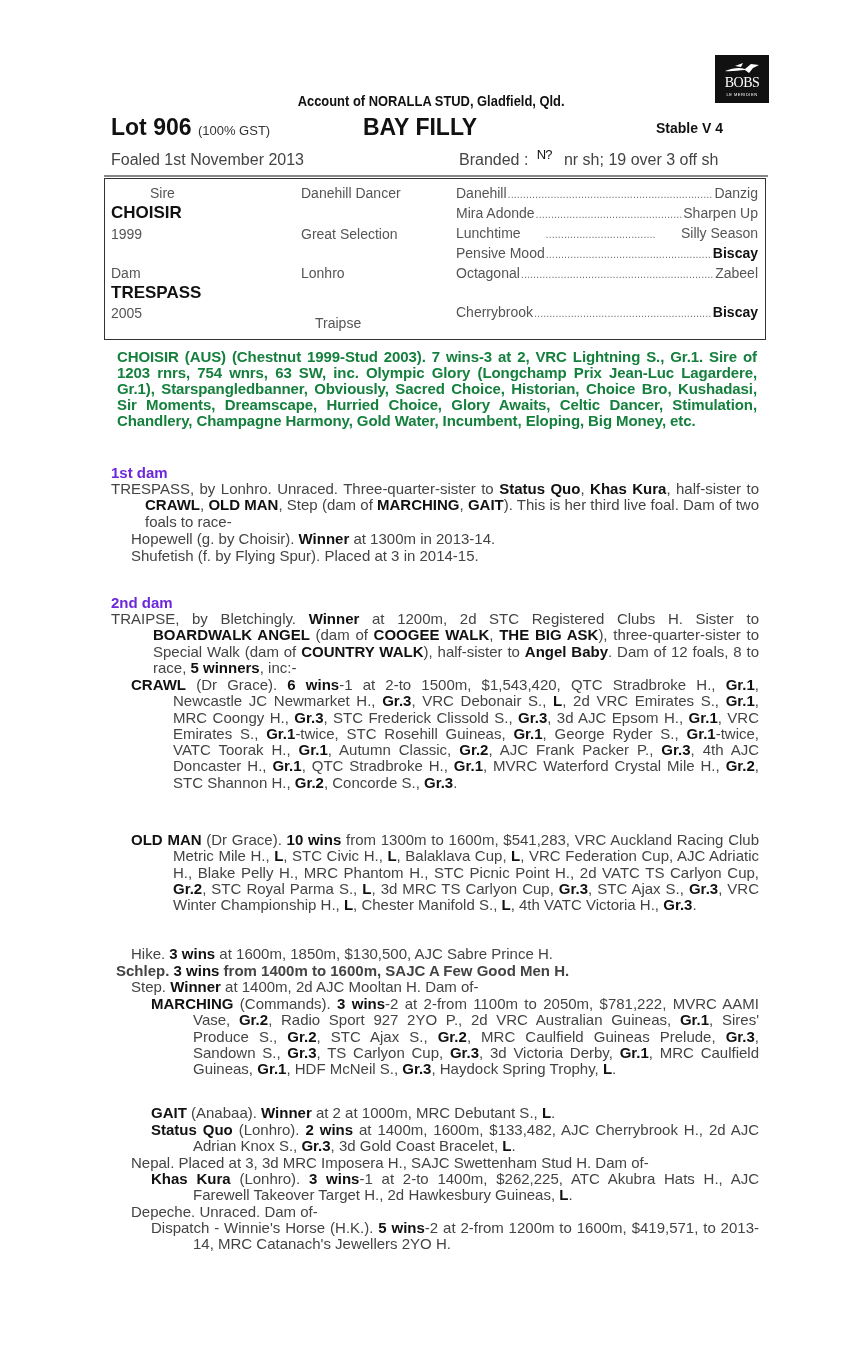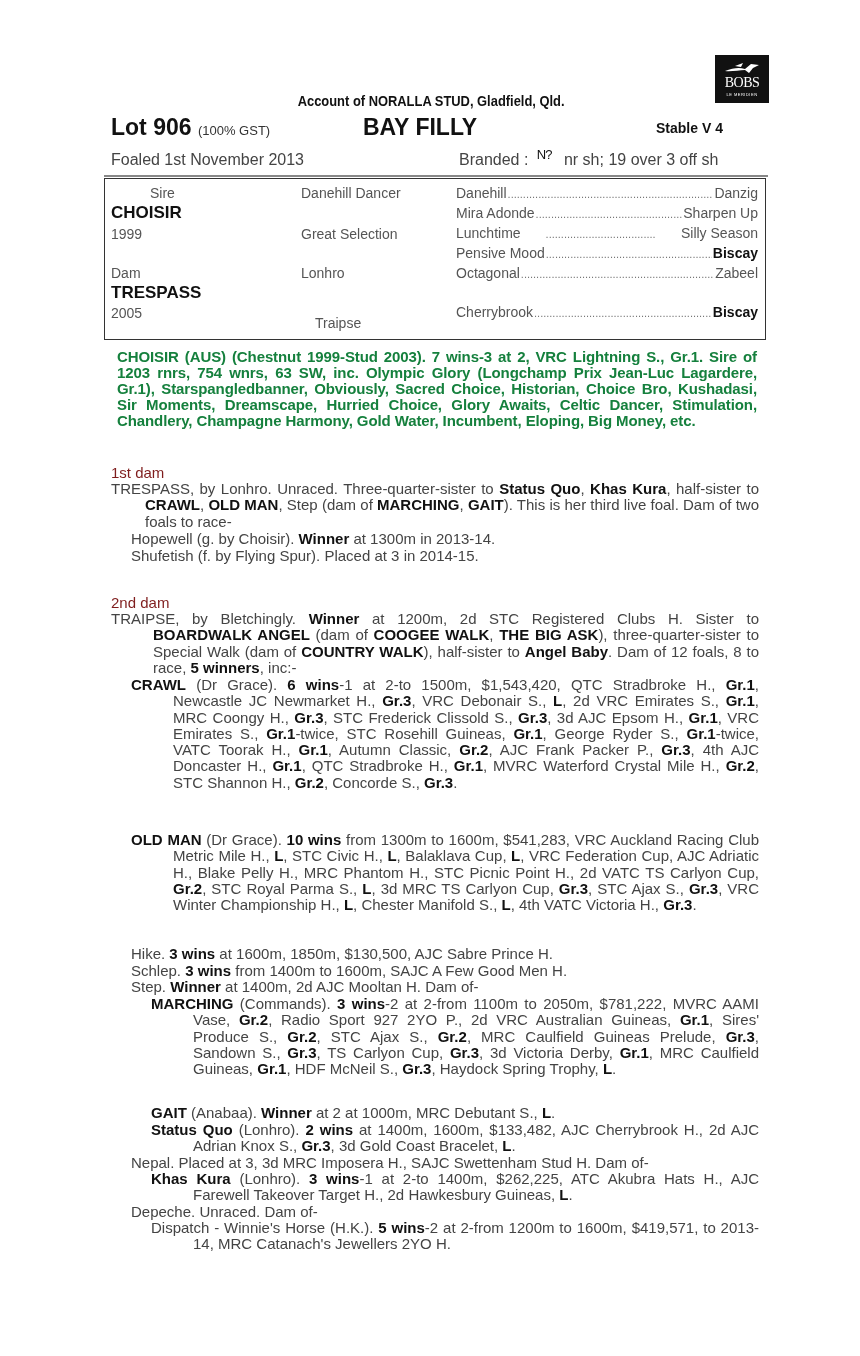--- a/index.html
+++ b/index.html
@@ -39,21 +39,21 @@
   .ped .big { font-weight: bold; font-size: 17px; color: #111; font-family: "Liberation Sans", sans-serif; }
   .ped .g3 { position: absolute; left: 351px; width: 302px; font-size: 14px; color: #555; display: flex; align-items: baseline; white-space: nowrap; }
   .ped .g3 .dots { flex: 1; overflow: hidden; margin: 0 1px; color: #777; }
   .ped .g3 .dots::before { content: "..................................................................................................."; letter-spacing: 0; font-size: 11px; }
   .ped .g3 .bold { font-weight: bold; color: #111; }
 
   .sire-para {
     left: 117px; top: 349px; width: 640px; font-weight: bold; font-size: 15px;
     line-height: 16px; text-align: justify; color: #15803d; letter-spacing: -0.1px;
   }
-  .h { font-weight: normal; font-size: 15px; color: #7f1d1d; }
+  .h { font-weight: bold; font-size: 15px; color: #6d28d9; }
   .para { font-size: 15px; line-height: 16.3px; color: #444; text-align: justify; }
   .para b { color: #111; }
   .line { font-size: 15px; line-height: 16.3px; color: #444; white-space: nowrap; }
   .line b { color: #111; }
 </style>
 </head>
 <body>
 
 <div class="abs logo">
   <svg class="bird" viewBox="0 0 38 14">
@@ -130,21 +130,21 @@
 <div class="abs h" style="left:111px;top:464px;">1st dam</div>
 <div class="abs para rich" style="left: 111px; top: 481px; width: 648px; padding-left: 34px; text-indent: -34px; box-sizing: border-box;"><span>TRESPASS, by Lonhro. Unraced. Three-quarter-sister to </span><b>Status Quo</b><span>, </span><b>Khas Kura</b><span>, half-sister to </span><b>CRAWL</b><span>, </span><b>OLD MAN</b><span>, Step (dam of </span><b>MARCHING</b><span>, </span><b>GAIT</b><span>). This is her third live foal. Dam of two foals to race-</span></div>
 <div class="abs line rich" style="left:131px;top:531px;"><span>Hopewell (g. by Choisir). </span><b>Winner</b><span> at 1300m in 2013-14.</span></div>
 <div class="abs line rich" style="left:131px;top:548px;"><span>Shufetish (f. by Flying Spur). Placed at 3 in 2014-15.</span></div>
 
 <div class="abs h" style="left:111px;top:594px;">2nd dam</div>
 <div class="abs para rich" style="left: 111px; top: 611px; width: 648px; padding-left: 42px; text-indent: -42px; box-sizing: border-box;"><span>TRAIPSE, by Bletchingly. </span><b>Winner</b><span> at 1200m, 2d STC Registered Clubs H. Sister to </span><b>BOARDWALK ANGEL</b><span> (dam of </span><b>COOGEE WALK</b><span>, </span><b>THE BIG ASK</b><span>), three-quarter-sister to Special Walk (dam of </span><b>COUNTRY WALK</b><span>), half-sister to </span><b>Angel Baby</b><span>. Dam of 12 foals, 8 to race, </span><b>5 winners</b><span>, inc:-</span></div>
 <div class="abs para rich" style="left: 131px; top: 677px; width: 628px; padding-left: 42px; text-indent: -42px; box-sizing: border-box;"><b>CRAWL</b><span> (Dr Grace). </span><b>6 wins</b><span>-1 at 2-to 1500m, $1,543,420, QTC Stradbroke H., </span><b>Gr.1</b><span>, Newcastle JC Newmarket H., </span><b>Gr.3</b><span>, VRC Debonair S., </span><b>L</b><span>, 2d VRC Emirates S., </span><b>Gr.1</b><span>, MRC Coongy H., </span><b>Gr.3</b><span>, STC Frederick Clissold S., </span><b>Gr.3</b><span>, 3d AJC Epsom H., </span><b>Gr.1</b><span>, VRC Emirates S., </span><b>Gr.1</b><span>-twice, STC Rosehill Guineas, </span><b>Gr.1</b><span>, George Ryder S., </span><b>Gr.1</b><span>-twice, VATC Toorak H., </span><b>Gr.1</b><span>, Autumn Classic, </span><b>Gr.2</b><span>, AJC Frank Packer P., </span><b>Gr.3</b><span>, 4th AJC Doncaster H., </span><b>Gr.1</b><span>, QTC Stradbroke H., </span><b>Gr.1</b><span>, MVRC Waterford Crystal Mile H., </span><b>Gr.2</b><span>, STC Shannon H., </span><b>Gr.2</b><span>, Concorde S., </span><b>Gr.3</b><span>.</span></div>
 <div class="abs para rich" style="left: 131px; top: 832px; width: 628px; padding-left: 42px; text-indent: -42px; box-sizing: border-box;"><b>OLD MAN</b><span> (Dr Grace). </span><b>10 wins</b><span> from 1300m to 1600m, $541,283, VRC Auckland Racing Club Metric Mile H., </span><b>L</b><span>, STC Civic H., </span><b>L</b><span>, Balaklava Cup, </span><b>L</b><span>, VRC Federation Cup, AJC Adriatic H., Blake Pelly H., MRC Phantom H., STC Picnic Point H., 2d VATC TS Carlyon Cup, </span><b>Gr.2</b><span>, STC Royal Parma S., </span><b>L</b><span>, 3d MRC TS Carlyon Cup, </span><b>Gr.3</b><span>, STC Ajax S., </span><b>Gr.3</b><span>, VRC Winter Championship H., </span><b>L</b><span>, Chester Manifold S., </span><b>L</b><span>, 4th VATC Victoria H., </span><b>Gr.3</b><span>.</span></div>
 <div class="abs line rich" style="left:131px;top:946px;"><span>Hike. </span><b>3 wins</b><span> at 1600m, 1850m, $130,500, AJC Sabre Prince H.</span></div>
-<div class="abs line rich" style="left:131px;top:963px;"><span>Schlep. </span><b>3 wins</b><span> from 1400m to 1600m, SAJC A Few Good Men H.</span></div>
+<div class="abs line rich" style="left:116px;top:963px;font-weight:bold;"><span>Schlep. </span><b>3 wins</b><span> from 1400m to 1600m, SAJC A Few Good Men H.</span></div>
 <div class="abs line rich" style="left:131px;top:979px;"><span>Step. </span><b>Winner</b><span> at 1400m, 2d AJC Mooltan H. Dam of-</span></div>
 <div class="abs para rich" style="left: 151px; top: 996px; width: 608px; padding-left: 42px; text-indent: -42px; box-sizing: border-box;"><b>MARCHING</b><span> (Commands). </span><b>3 wins</b><span>-2 at 2-from 1100m to 2050m, $781,222, MVRC AAMI Vase, </span><b>Gr.2</b><span>, Radio Sport 927 2YO P., 2d VRC Australian Guineas, </span><b>Gr.1</b><span>, Sires' Produce S., </span><b>Gr.2</b><span>, STC Ajax S., </span><b>Gr.2</b><span>, MRC Caulfield Guineas Prelude, </span><b>Gr.3</b><span>, Sandown S., </span><b>Gr.3</b><span>, TS Carlyon Cup, </span><b>Gr.3</b><span>, 3d Victoria Derby, </span><b>Gr.1</b><span>, MRC Caulfield Guineas, </span><b>Gr.1</b><span>, HDF McNeil S., </span><b>Gr.3</b><span>, Haydock Spring Trophy, </span><b>L</b><span>.</span></div>
 <div class="abs line rich" style="left:151px;top:1105px;"><b>GAIT</b><span> (Anabaa). </span><b>Winner</b><span> at 2 at 1000m, MRC Debutant S., </span><b>L</b><span>.</span></div>
 <div class="abs para rich" style="left: 151px; top: 1122px; width: 608px; padding-left: 42px; text-indent: -42px; box-sizing: border-box;"><b>Status Quo</b><span> (Lonhro). </span><b>2 wins</b><span> at 1400m, 1600m, $133,482, AJC Cherrybrook H., 2d AJC Adrian Knox S., </span><b>Gr.3</b><span>, 3d Gold Coast Bracelet, </span><b>L</b><span>.</span></div>
 <div class="abs line rich" style="left:131px;top:1155px;"><span>Nepal. Placed at 3, 3d MRC Imposera H., SAJC Swettenham Stud H. Dam of-</span></div>
 <div class="abs para rich" style="left: 151px; top: 1171px; width: 608px; padding-left: 42px; text-indent: -42px; box-sizing: border-box;"><b>Khas Kura</b><span> (Lonhro). </span><b>3 wins</b><span>-1 at 2-to 1400m, $262,225, ATC Akubra Hats H., AJC Farewell Takeover Target H., 2d Hawkesbury Guineas, </span><b>L</b><span>.</span></div>
 <div class="abs line rich" style="left:131px;top:1204px;"><span>Depeche. Unraced. Dam of-</span></div>
 <div class="abs para rich" style="left: 151px; top: 1220px; width: 608px; padding-left: 42px; text-indent: -42px; box-sizing: border-box;"><span>Dispatch - Winnie's Horse (H.K.). </span><b>5 wins</b><span>-2 at 2-from 1200m to 1600m, $419,571, to 2013-14, MRC Catanach's Jewellers 2YO H.</span></div>
 
 </body></html>

